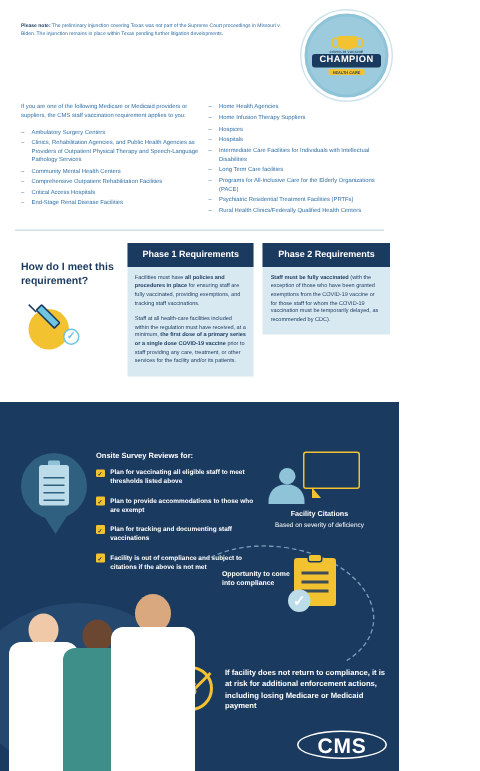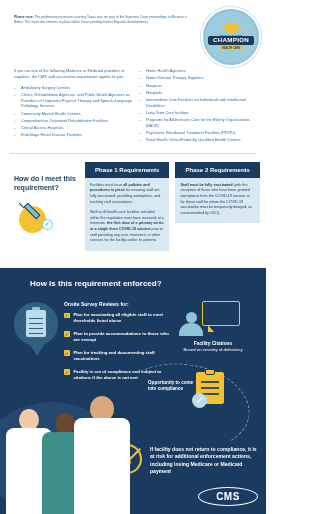--- a/index.html
+++ b/index.html
@@ -133,21 +133,21 @@
   .doc { position:absolute; bottom:0; }
   .d1 { left:6px; width:46px; }
   .d2 { left:42px; width:46px; }
   .d3 { left:74px; width:56px; }
   .head { border-radius:50%; margin:0 auto; }
   .coat { border-radius:8px 8px 0 0; }
 
   .cms { position:absolute; right:8px; bottom:8px; width:60px;height:19px;
     border:1.2px solid #ffffff; border-radius:30px/50%;
     display:flex;align-items:center;justify-content:center;
-    color:#ffffff; font-size:10px; font-weight:bold; letter-spacing:0.5px;
+    color:#ffffff; font-size:14px; font-weight:bold; letter-spacing:0.5px;
     background:#1b3a5f; }
 </style>
 </head>
 <body>
 
 <div class="page">
 
   <div class="header">
     <div class="note">
       <b>Please note:</b><span> The preliminary injunction covering Texas was not part of the Supreme Court proceedings in Missouri v. Biden. The injunction remains in place within Texas pending further litigation developments.</span>
@@ -218,21 +218,20 @@
       <div class="phase-head">Phase 2 Requirements</div>
       <div class="phase-body">
         <p>
           <b>Staff must be fully vaccinated</b><span> (with the exception of those who have been granted exemptions from the COVID-19 vaccine or for those staff for whom the COVID-19 vaccination must be temporarily delayed, as recommended by CDC).</span>
         </p>
       </div>
     </div>
   </div>
 
   <div class="enforce">
-    <div class="enf-title">How is this requirement enforced?</div>
 
     <div class="pin">
       <div class="pin-head"></div>
       <div class="pin-tail"></div>
       <div class="clip-top"></div>
       <div class="clip"></div>
       <div class="clip-line" style="top:16px"></div>
       <div class="clip-line" style="top:21px"></div>
       <div class="clip-line" style="top:26px"></div>
       <div class="clip-line" style="top:31px"></div>

